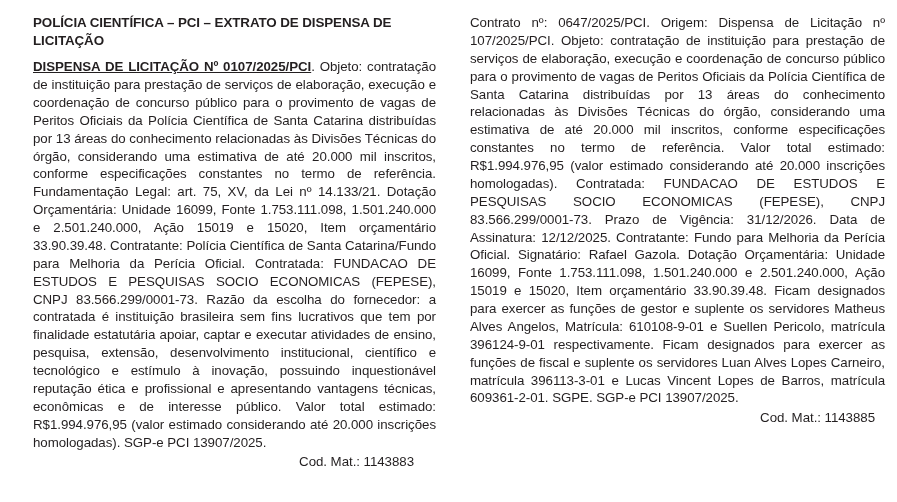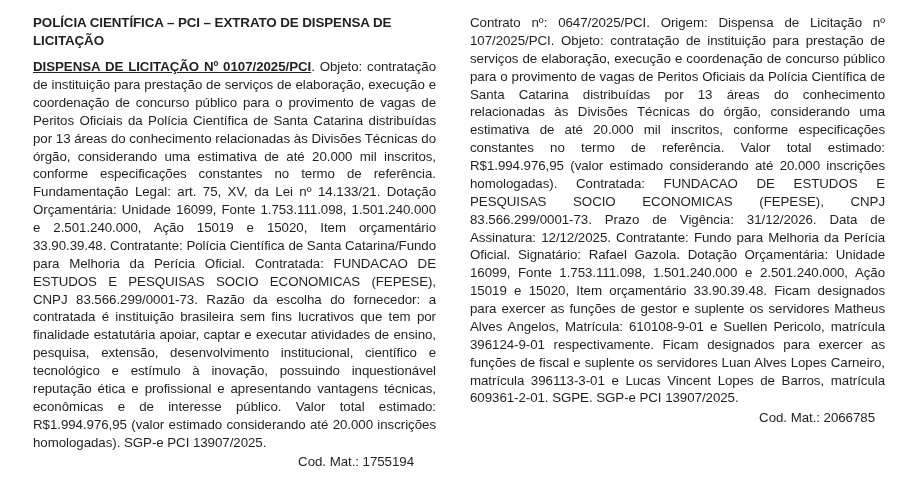--- a/index.html
+++ b/index.html
@@ -89,27 +89,27 @@
 </head>
 <body>
 
 <div class="page">
   <div class="columns">
 
     <div class="column column-left">
       <div class="notice">
         <div class="notice-heading">POLÍCIA CIENTÍFICA – PCI – EXTRATO DE DISPENSA DE LICITAÇÃO</div>
         <p class="notice-body"><u>DISPENSA DE LICITAÇÃO Nº 0107/2025/PCI</u><span>. </span><b>Objeto</b><span>: contratação de instituição para prestação de serviços de elaboração, execução e coordenação de concurso público para o provimento de vagas de Peritos Oficiais da Polícia Científica de Santa Catarina distribuídas por 13 áreas do conhecimento relacionadas às Divisões Técnicas do órgão, considerando uma estimativa de até 20.000 mil inscritos, conforme especificações constantes no termo de referência. </span><b>Fundamentação Legal</b><span>: art. 75, XV, da Lei nº 14.133/21. </span><b>Dotação Orçamentária</b><span>: Unidade 16099, Fonte 1.753.111.098, 1.501.240.000 e 2.501.240.000, Ação 15019 e 15020, Item orçamentário 33.90.39.48. </span><b>Contratante</b><span>: Polícia Científica de Santa Catarina/Fundo para Melhoria da Perícia Oficial. </span><b>Contratada</b><span>: FUNDACAO DE ESTUDOS E PESQUISAS SOCIO ECONOMICAS (FEPESE), CNPJ 83.566.299/0001-73. </span><b>Razão da escolha do fornecedor</b><span>: a contratada é instituição  brasileira sem fins lucrativos que tem por finalidade estatutária apoiar, captar e executar atividades de ensino,  pesquisa, extensão, desenvolvimento institucional, científico e tecnológico e estímulo à inovação, possuindo inquestionável  reputação ética e profissional  e apresentando vantagens técnicas, econômicas e de interesse público. </span><b>Valor total estimado</b><span>: R$1.994.976,95 (valor estimado considerando até 20.000 inscrições homologadas). </span><b>SGP-e PCI 13907/2025.</b></p>
-        <div class="codmat codmat-left">Cod. Mat.: 1755194</div>
+        <div class="codmat codmat-left">Cod. Mat.: 1143883</div>
       </div>
     </div>
 
     <div class="column column-gap"></div>
 
     <div class="column column-right">
       <div class="notice">
         <p class="notice-body"><b>Contrato nº</b><span>: 0647/2025/PCI. </span><b>Origem</b><span>: Dispensa de Licitação nº 107/2025/PCI. </span><b>Objeto</b><span>: contratação de instituição para prestação de serviços de elaboração, execução e coordenação de concurso público para o provimento de vagas de Peritos Oficiais da Polícia Científica de Santa Catarina distribuídas por 13 áreas do conhecimento relacionadas às Divisões Técnicas do órgão, considerando uma estimativa de até 20.000 mil inscritos, conforme especificações constantes no termo de referência. </span><b>Valor total estimado</b><span>: R$1.994.976,95 (valor estimado considerando até 20.000 inscrições homologadas). </span><b>Contratada</b><span>: FUNDACAO DE ESTUDOS E PESQUISAS SOCIO ECONOMICAS (FEPESE), CNPJ 83.566.299/0001-73. </span><b>Prazo de Vigência</b><span>: 31/12/2026. </span><b>Data de Assinatura</b><span>: 12/12/2025. </span><b>Contratante</b><span>: Fundo para Melhoria da Perícia Oficial. </span><b>Signatário</b><span>: Rafael Gazola. </span><b>Dotação Orçamentária</b><span>: Unidade 16099, Fonte 1.753.111.098, 1.501.240.000 e 2.501.240.000, Ação 15019 e 15020, Item orçamentário 33.90.39.48. Ficam designados para exercer as funções de gestor e suplente os servidores Matheus Alves Angelos, Matrícula: 610108-9-01 e Suellen Pericolo, matrícula 396124-9-01 respectivamente. Ficam designados para exercer as funções de fiscal e suplente os servidores Luan Alves Lopes Carneiro, matrícula 396113-3-01 e Lucas Vincent Lopes de Barros, matrícula 609361-2-01. SGPE. </span><b>SGP-e PCI</b><span> 13907/2025.</span></p>
-        <div class="codmat codmat-right">Cod. Mat.: 2066785</div>
+        <div class="codmat codmat-right">Cod. Mat.: 1143885</div>
       </div>
     </div>
 
   </div>
 </div>
 
 </body></html>

